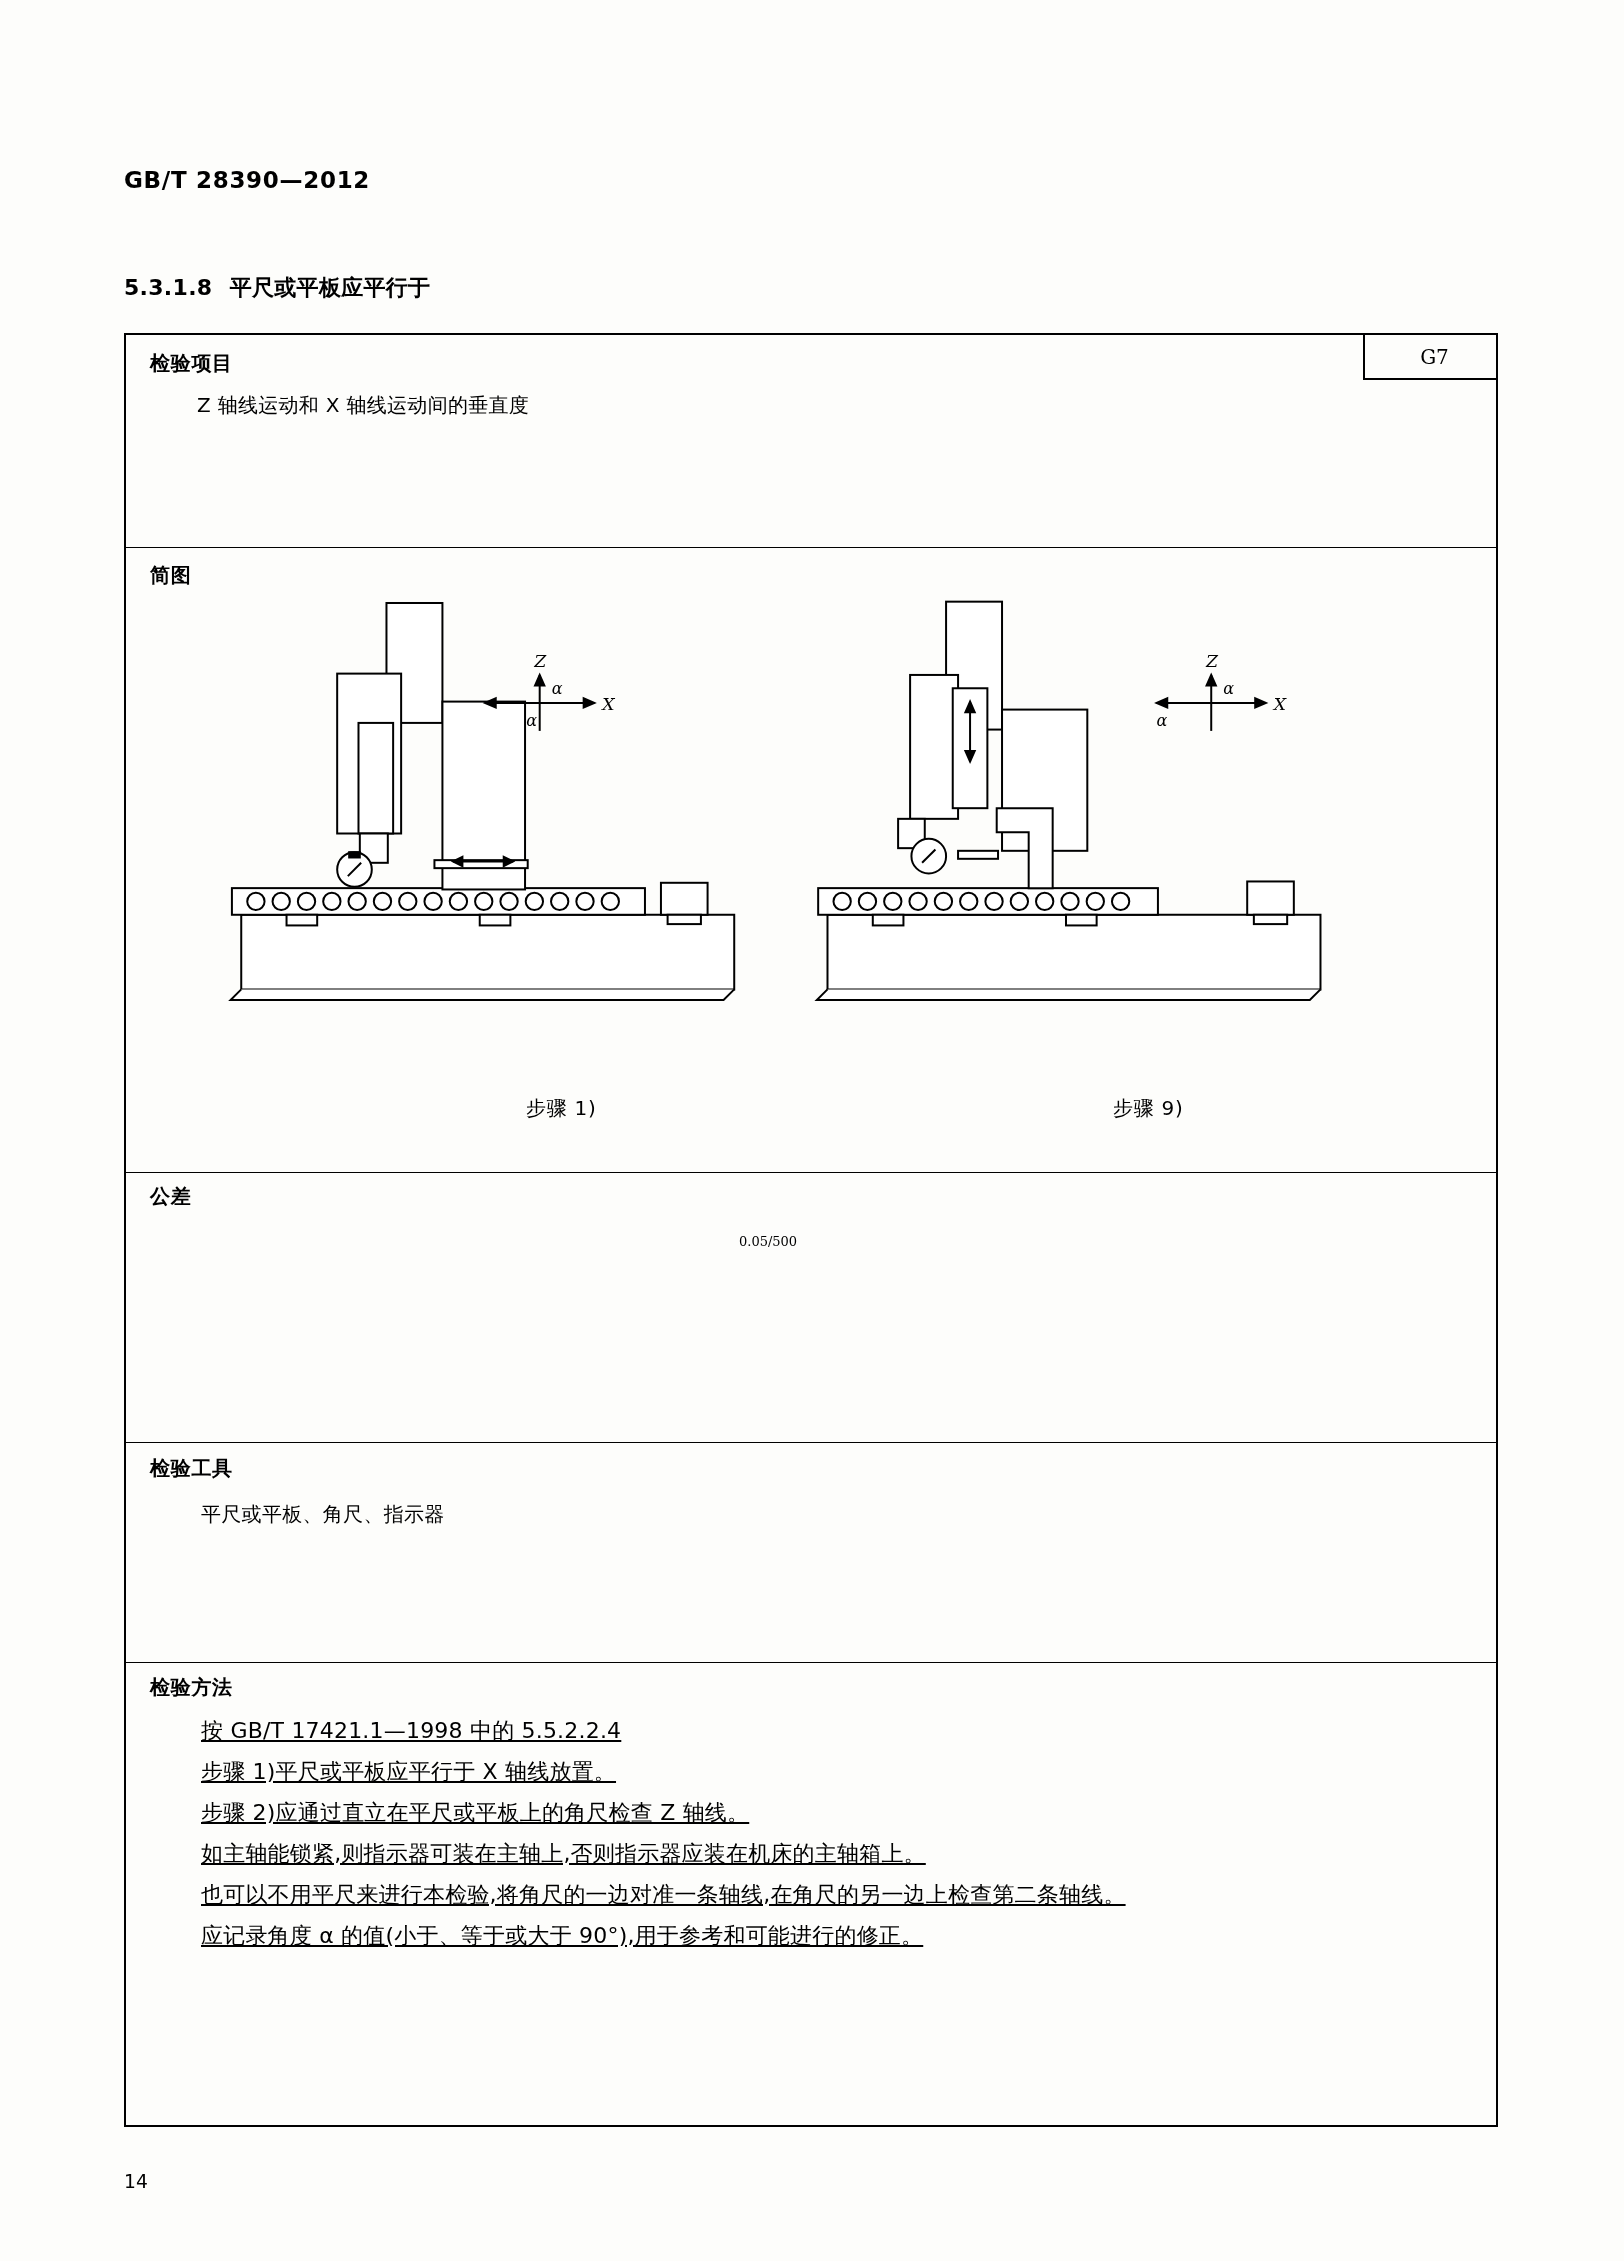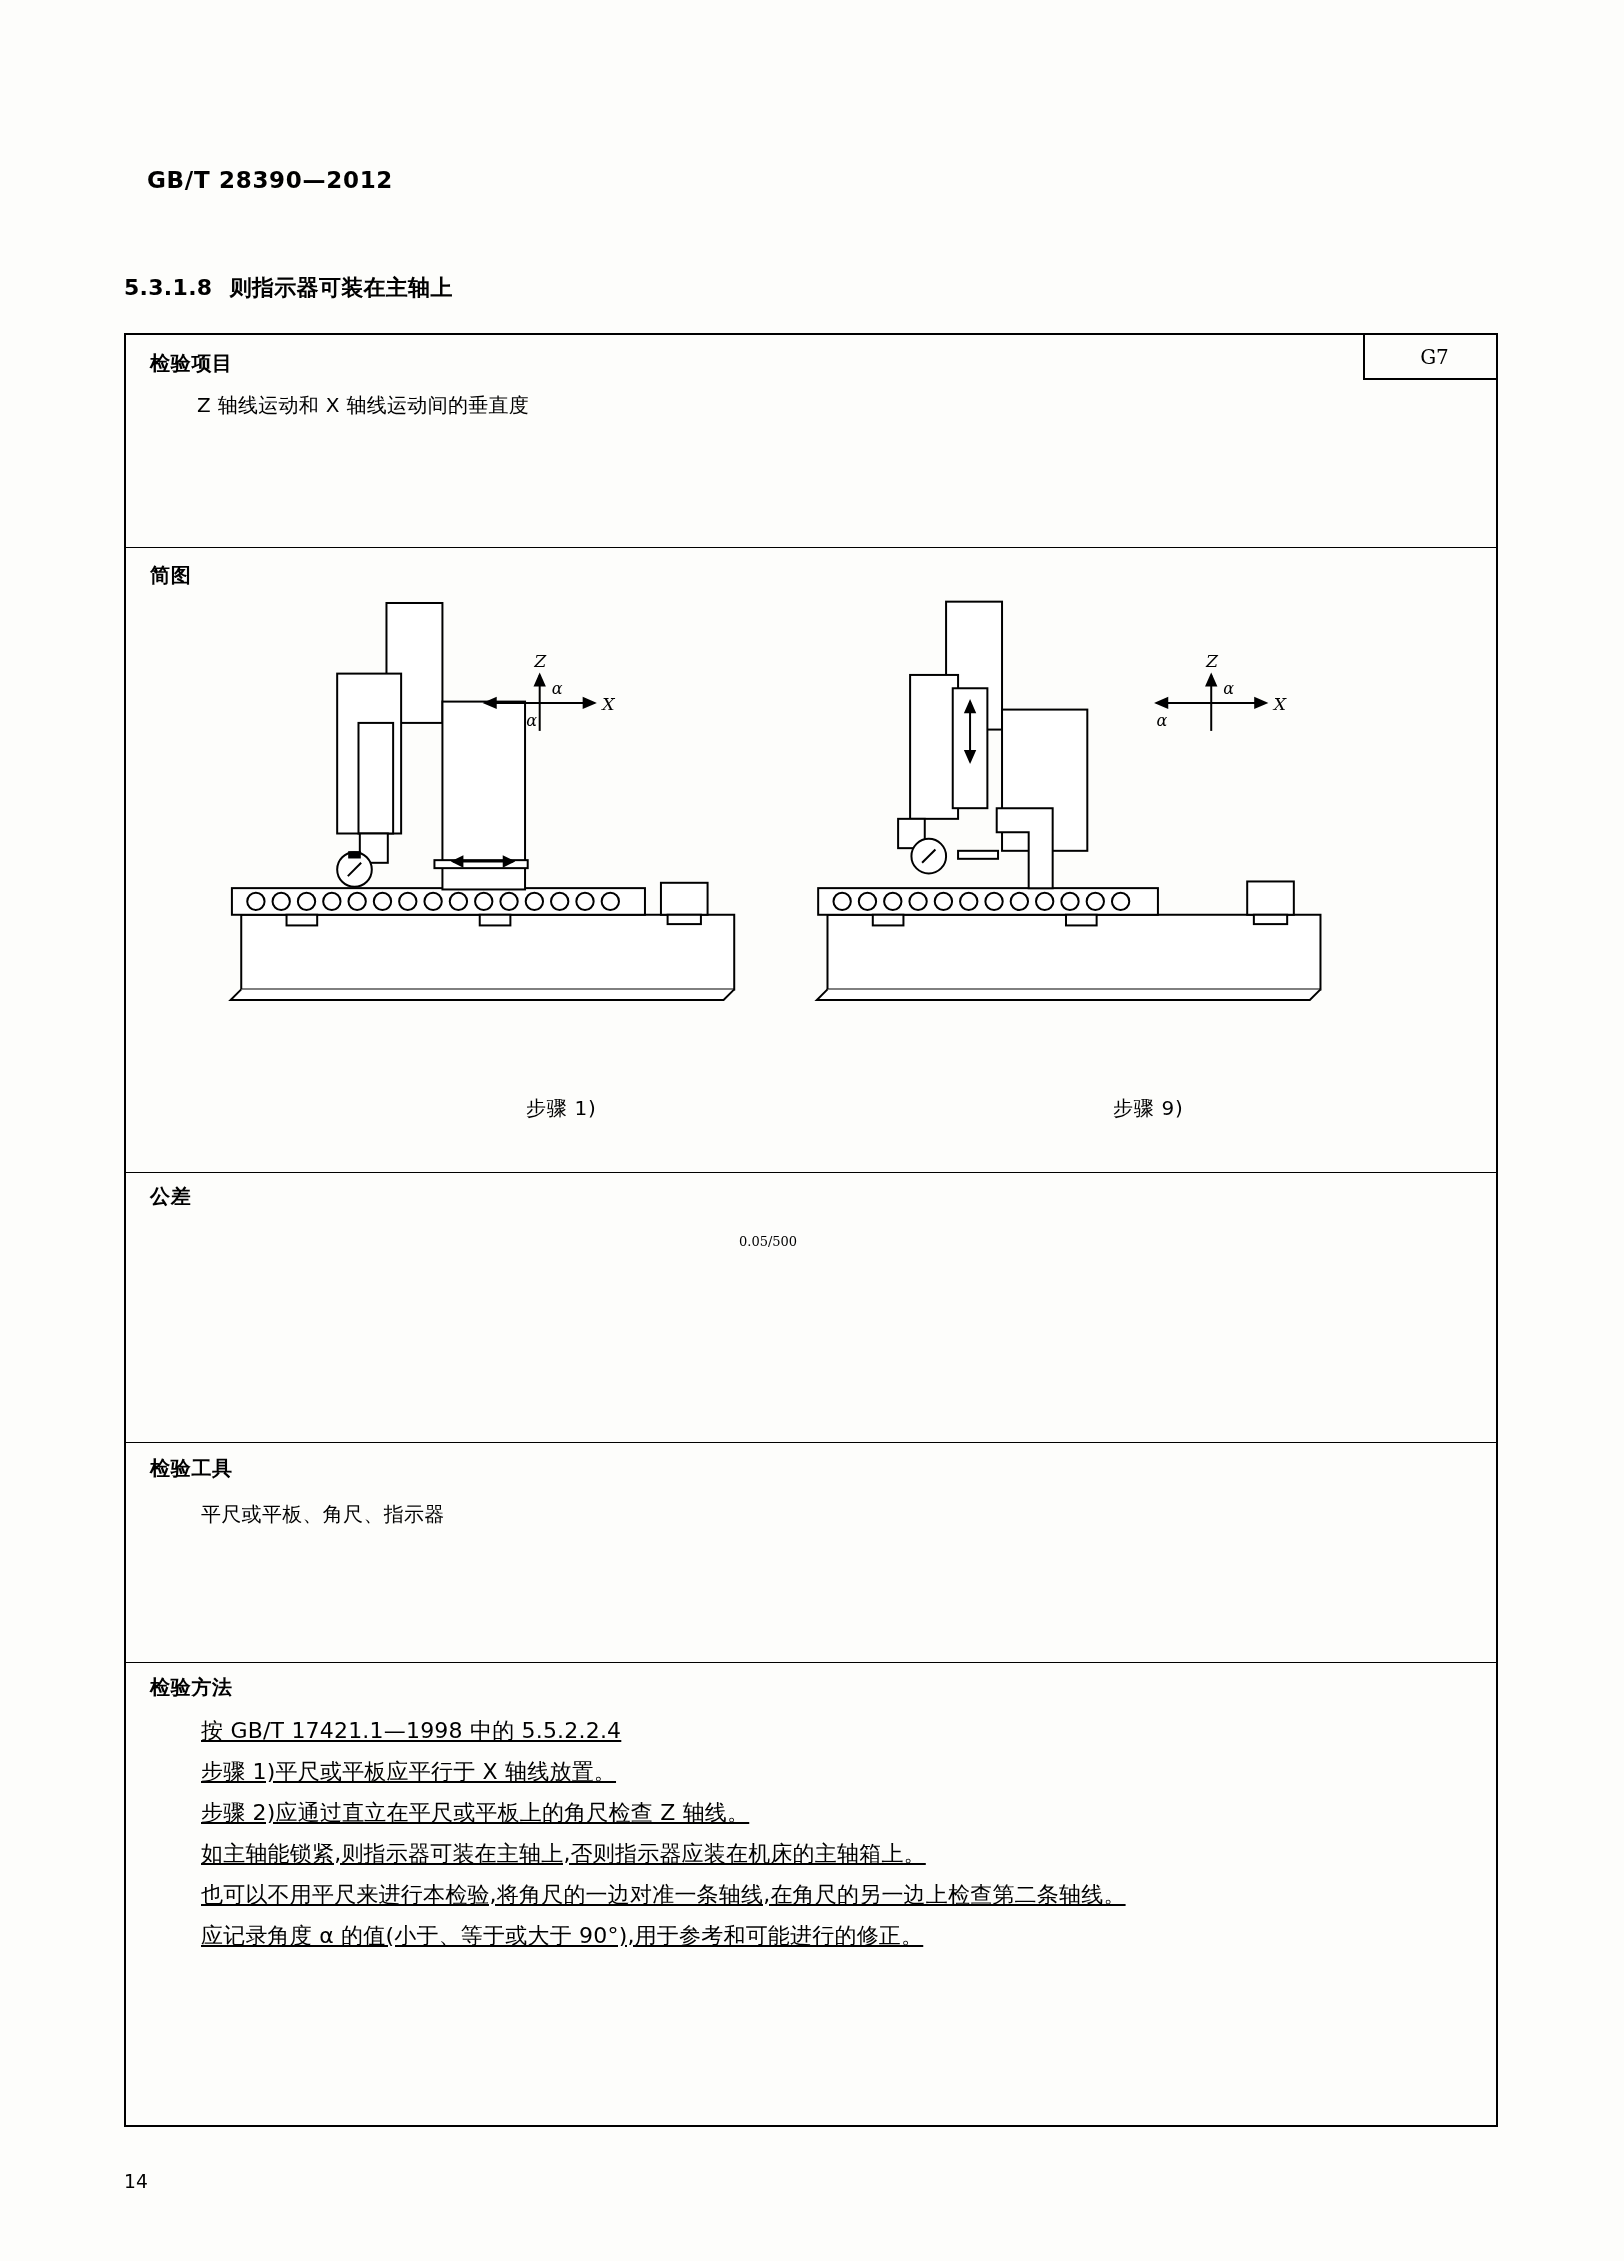--- a/index.html
+++ b/index.html
@@ -20,21 +20,20 @@
   }
   
   .std-no {
     position: absolute;
     left: 124px;
     top: 167px;
     font-size: 23px;
     font-weight: bold;
     letter-spacing: 0.7px;
     font-family: "DejaVu Sans", "Liberation Sans", sans-serif;
-    margin-left: 23px;
   }
   .clause-heading {
     position: absolute;
     left: 124px;
     top: 273px;
     font-size: 22px;
     font-weight: bold;
     letter-spacing: 0.3px;
   }
   .clause-heading .num { margin-right: 17.3px; }
@@ -111,21 +110,21 @@
   svg { display: block; }
 </style>
 </head>
 <body>
 
 <div class="page">
 
   <div class="std-no">GB/T 28390—2012</div>
 
   <div class="clause-heading">
-    <span class="num">5.3.1.8</span><span>则指示器可装在主轴上</span>
+    <span class="num">5.3.1.8</span><span>平尺或平板应平行于</span>
   </div>
 
   <div class="sheet">
 
     <div class="gbox">
       <span>G7</span>
     </div>
 
     <div class="sec-label" style="left:24px; top:14.7px;">检验项目</div>
     <div class="sec-text" style="left:71px; top:57px;">Z 轴线运动和 X 轴线运动间的垂直度</div>

